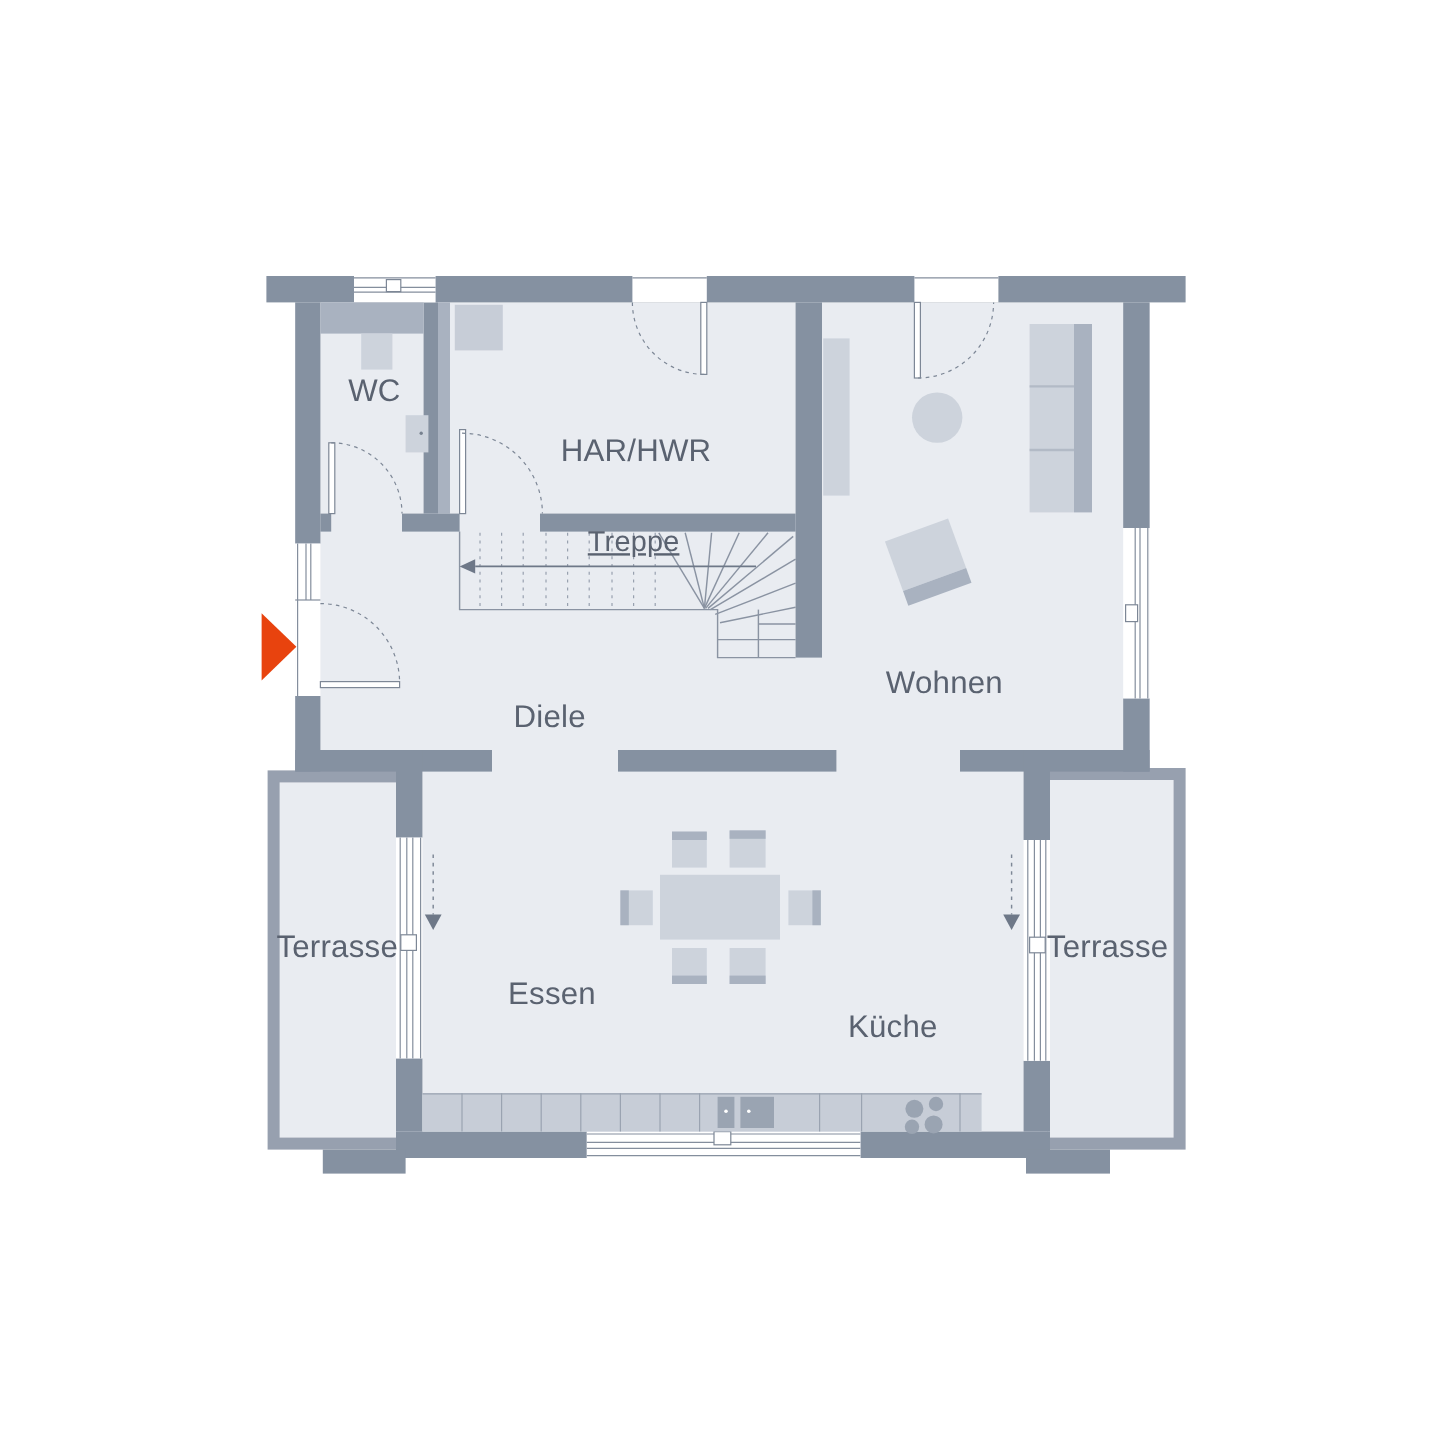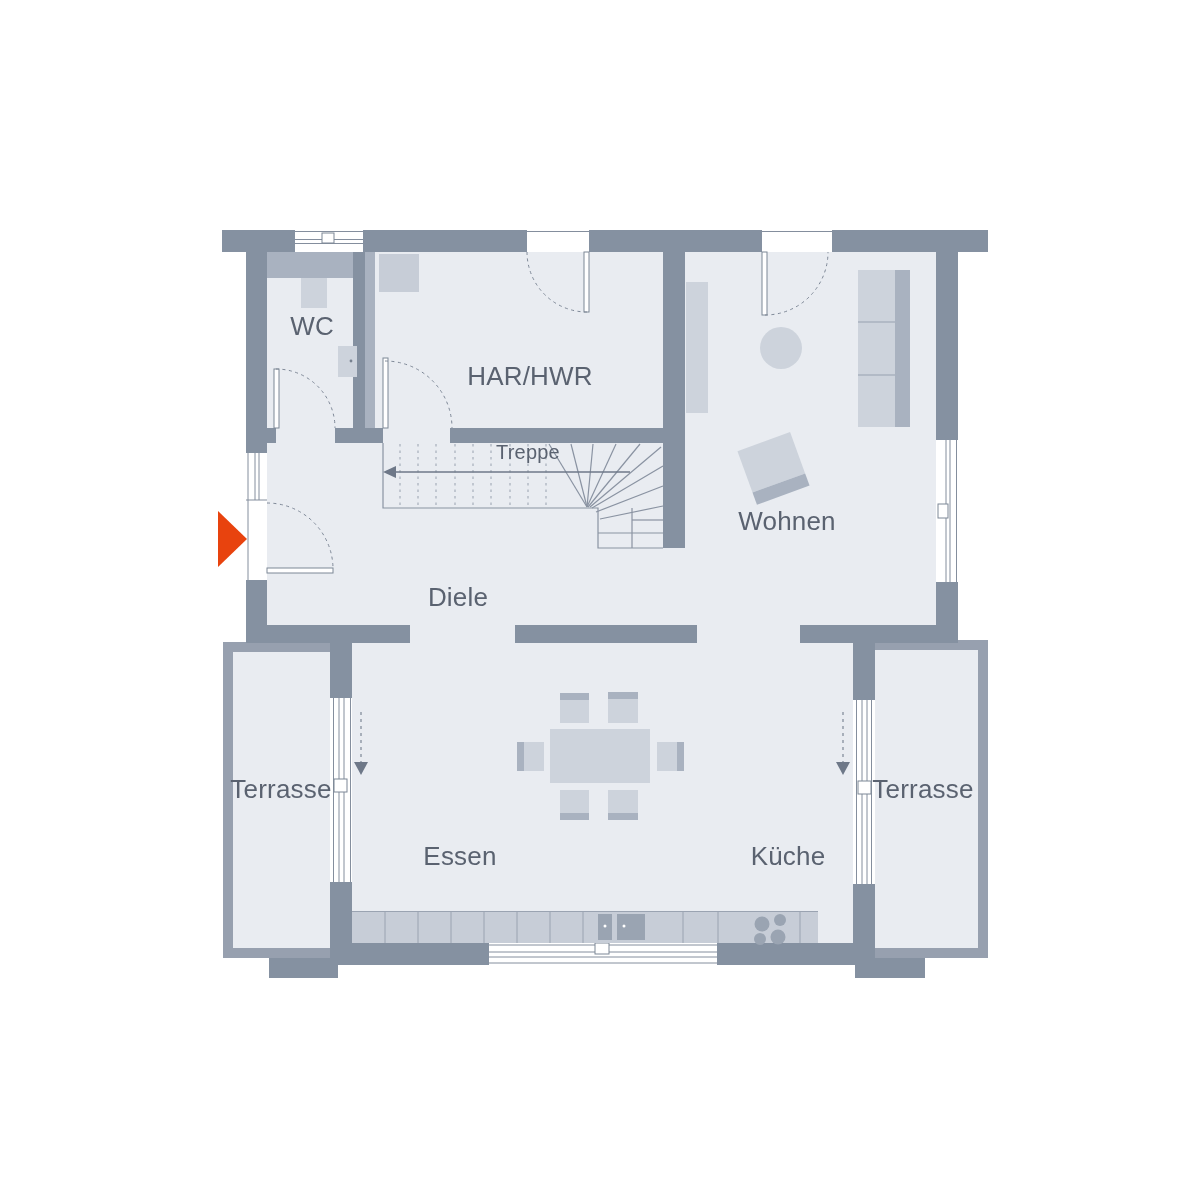--- a/index.html
+++ b/index.html
@@ -21,21 +21,21 @@
   .arc  {stroke:#7d8796;stroke-width:1;stroke-dasharray:3,3.5;fill:none;}
   .leaf {fill:#ffffff;stroke:#7d8796;stroke-width:1;}
   .hdl  {fill:#ffffff;stroke:#7d8796;stroke-width:1;}
   .arrow{stroke:#6e7888;stroke-width:1.5;fill:none;}
   .ah   {fill:#6e7888;}
   .divl {stroke:#9aa3b1;stroke-width:1;}
   .sofaln{stroke:#b2bac6;stroke-width:2;}
   .dasharrow{stroke:#7d8796;stroke-width:1.2;stroke-dasharray:3,4;fill:none;}
   .room-label{position:absolute;transform:translate(-50%,-50%);
       font-size:26px;color:var(--text,#5a6270);letter-spacing:.2px;white-space:nowrap;}
-  .room-label.small{font-size:20px;}
+  .room-label.small{font-size:24px;text-decoration:underline;}
 </style>
 </head>
 <body>
 
 <div id="plan-stage">
 <svg width="1200" height="1200" viewBox="0 0 1200 1200">
 
   <g>
     <rect class="fl" x="246" y="252" width="712" height="391"></rect>
     <rect class="fl" x="330" y="625" width="545" height="340"></rect>
@@ -277,19 +277,19 @@
       <circle class="fx" cx="778" cy="937" r="7.5"></circle>
     </g>
   </g>
 </svg>
 
 <div>
   <div class="room-label" style="left:312px;top:326px;">WC</div>
   <div class="room-label" style="left:530px;top:376px;">HAR/HWR</div>
   <div class="room-label small" style="left:528px;top:452px;">Treppe</div>
   <div class="room-label" style="left:458px;top:567px;margin-top:30px;">Diele</div>
-  <div class="room-label" style="left:787px;top:521px;">Wohnen</div>
+  <div class="room-label" style="left:787px;top:569px;">Wohnen</div>
   <div class="room-label" style="left:281px;top:789px;">Terrasse</div>
   <div class="room-label" style="left:923px;top:789px;">Terrasse</div>
-  <div class="room-label" style="left:460px;top:856px;">Essen</div>
-  <div class="room-label" style="left:744px;top:856px;margin-left:44px;">Küche</div>
+  <div class="room-label" style="left:460px;top:828px;">Essen</div>
+  <div class="room-label" style="left:744px;top:856px;">Küche</div>
 </div>
 </div>
 
 </body></html>

